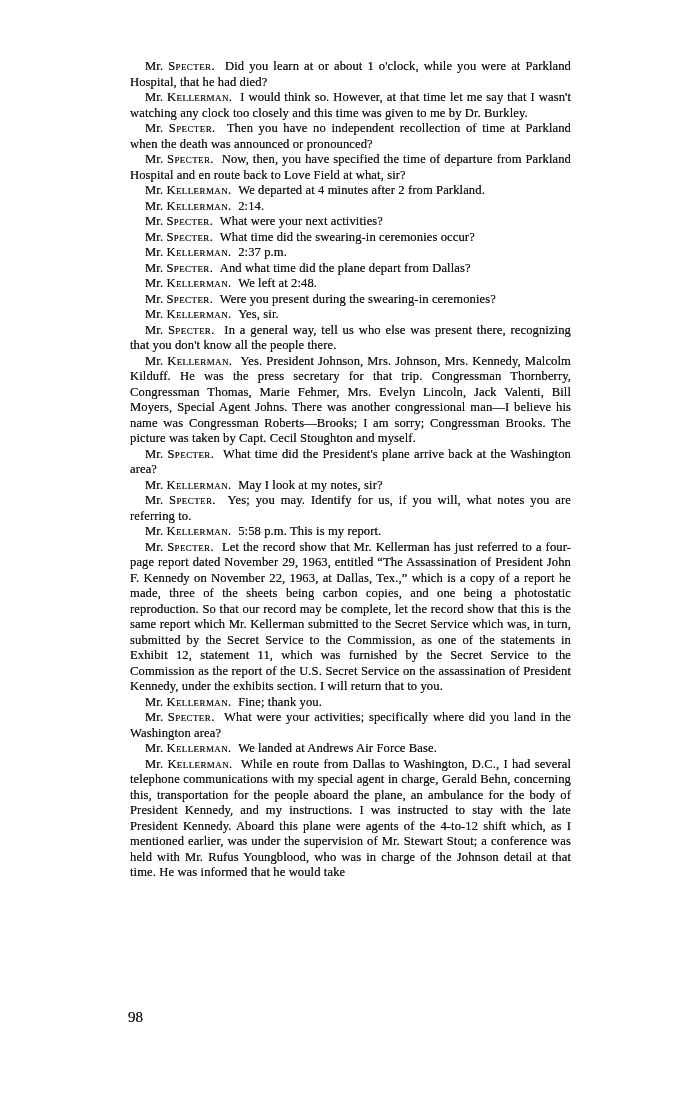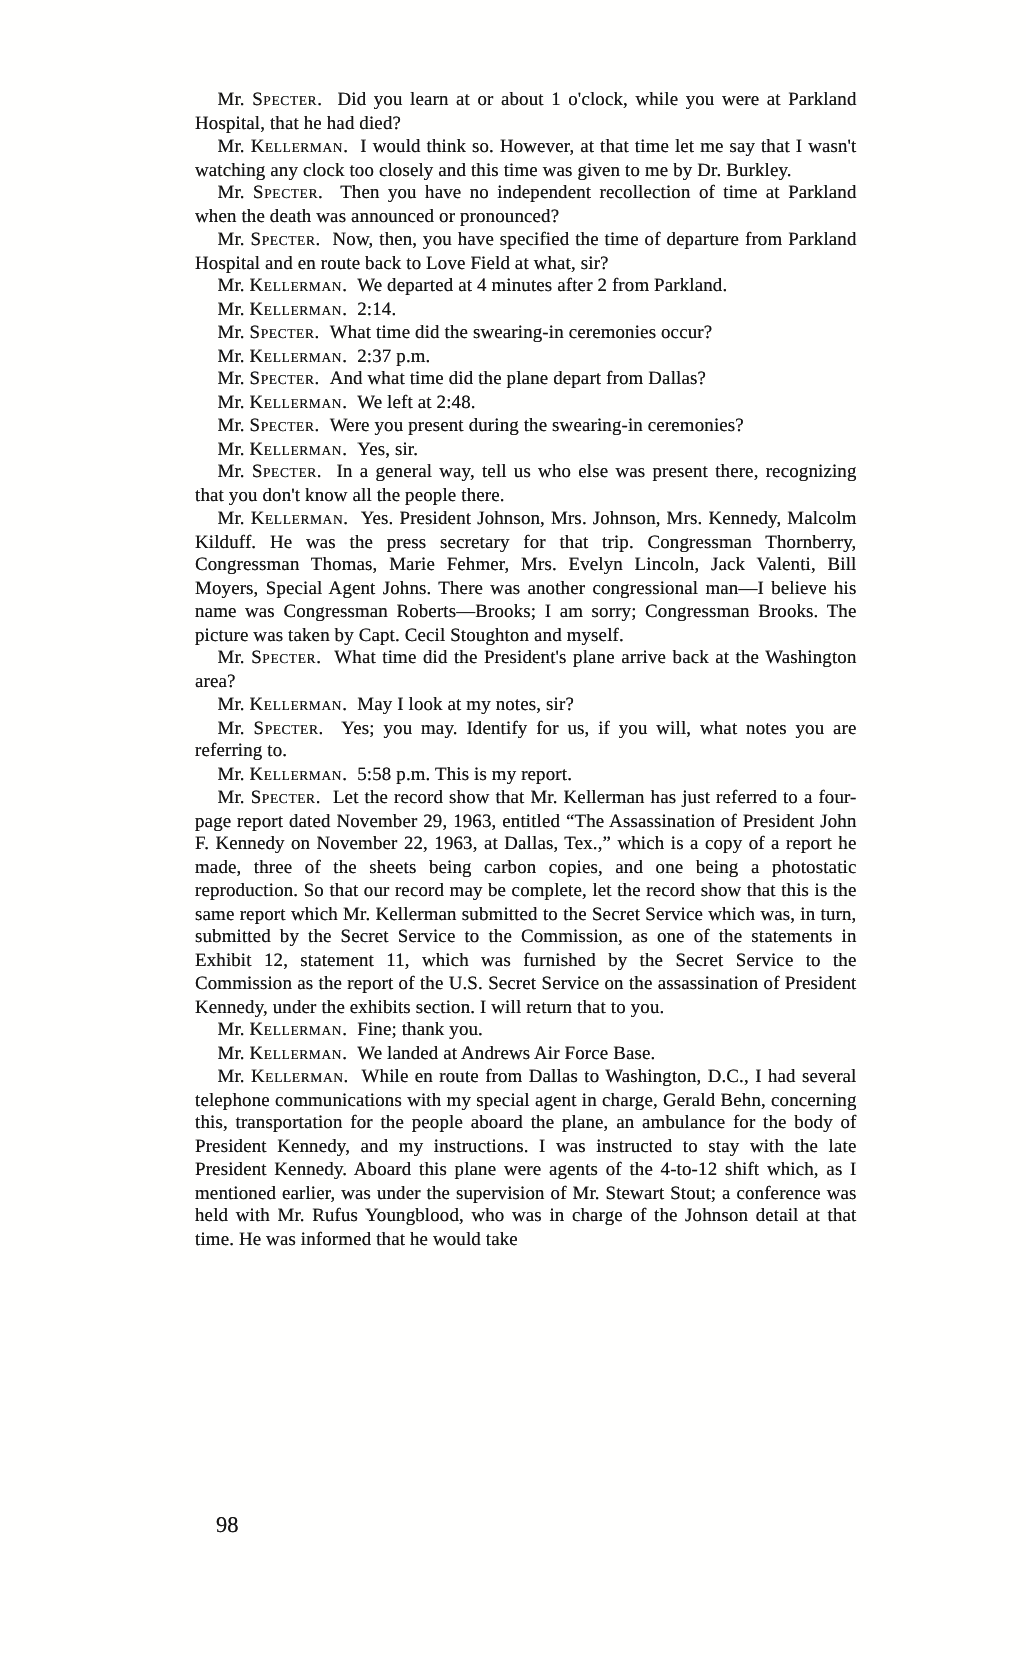--- a/index.html
+++ b/index.html
@@ -37,21 +37,21 @@
   }
   .sp-name {
     font-variant: small-caps;
     letter-spacing: 0.4px;
   }
   .sp-text::before {
     content: "\00a0\00a0";
   }
   .page-number {
     position: absolute;
-    left: 144px;
+    left: 128px;
     top: 1008px;
     font-size: 15px;
     line-height: 18px;
     text-shadow: 0 0 0.4px rgba(20,20,20,0.75);
   }
 </style>
 </head>
 <body>
 
 <div class="page">
@@ -63,20 +63,21 @@
   <p class="para"><span class="speaker"><span class="sp-title">Mr.</span> <span class="sp-name">Specter.</span></span><span class="sp-text">Then you have no independent recollection of time at Parkland when the death was announced or pronounced?</span></p>
 
 
   <p class="para"><span class="speaker"><span class="sp-title">Mr.</span> <span class="sp-name">Specter.</span></span><span class="sp-text">Now, then, you have specified the time of departure from Parkland Hospital and en route back to Love Field at what, sir?</span></p>
 
   <p class="para"><span class="speaker"><span class="sp-title">Mr.</span> <span class="sp-name">Kellerman.</span></span><span class="sp-text">We departed at 4 minutes after 2 from Parkland.</span></p>
 
 
   <p class="para"><span class="speaker"><span class="sp-title">Mr.</span> <span class="sp-name">Kellerman.</span></span><span class="sp-text">2:14.</span></p>
 
+  <p class="para"><span class="speaker"><span class="sp-title">Mr.</span> <span class="sp-name">Specter.</span></span><span class="sp-text">What were your next activities?</span></p>
 
 
   <p class="para"><span class="speaker"><span class="sp-title">Mr.</span> <span class="sp-name">Specter.</span></span><span class="sp-text">What time did the swearing-in ceremonies occur?</span></p>
 
   <p class="para"><span class="speaker"><span class="sp-title">Mr.</span> <span class="sp-name">Kellerman.</span></span><span class="sp-text">2:37 p.m.</span></p>
 
   <p class="para"><span class="speaker"><span class="sp-title">Mr.</span> <span class="sp-name">Specter.</span></span><span class="sp-text">And what time did the plane depart from Dallas?</span></p>
 
   <p class="para"><span class="speaker"><span class="sp-title">Mr.</span> <span class="sp-name">Kellerman.</span></span><span class="sp-text">We left at 2:48.</span></p>
 
@@ -93,20 +94,21 @@
   <p class="para"><span class="speaker"><span class="sp-title">Mr.</span> <span class="sp-name">Kellerman.</span></span><span class="sp-text">May I look at my notes, sir?</span></p>
 
   <p class="para"><span class="speaker"><span class="sp-title">Mr.</span> <span class="sp-name">Specter.</span></span><span class="sp-text">Yes; you may.  Identify for us, if you will, what notes you are referring to.</span></p>
 
   <p class="para"><span class="speaker"><span class="sp-title">Mr.</span> <span class="sp-name">Kellerman.</span></span><span class="sp-text">5:58 p.m.  This is my report.</span></p>
 
   <p class="para"><span class="speaker"><span class="sp-title">Mr.</span> <span class="sp-name">Specter.</span></span><span class="sp-text">Let the record show that Mr. Kellerman has just referred to a four-page report dated November 29, 1963, entitled “The Assassination of President John F. Kennedy on November 22, 1963, at Dallas, Tex.,” which is a copy of a report he made, three of the sheets being carbon copies, and one being a photostatic reproduction.  So that our record may be complete, let the record show that this is the same report which Mr. Kellerman submitted to the Secret Service which was, in turn, submitted by the Secret Service to the Commission, as one of the statements in Exhibit 12, statement 11, which was furnished by the Secret Service to the Commission as the report of the U.S. Secret Service on the assassination of President Kennedy, under the exhibits section.  I will return that to you.</span></p>
 
   <p class="para"><span class="speaker"><span class="sp-title">Mr.</span> <span class="sp-name">Kellerman.</span></span><span class="sp-text">Fine; thank you.</span></p>
 
+  <p class="para"><span class="speaker"><span class="sp-title">Mr.</span> <span class="sp-name">Specter.</span></span><span class="sp-text">What were your activities; specifically where did you land in the Washington area?</span></p>
 
   <p class="para"><span class="speaker"><span class="sp-title">Mr.</span> <span class="sp-name">Kellerman.</span></span><span class="sp-text">We landed at Andrews Air Force Base.</span></p>
 
 
   <p class="para"><span class="speaker"><span class="sp-title">Mr.</span> <span class="sp-name">Kellerman.</span></span><span class="sp-text">While en route from Dallas to Washington, D.C., I had several telephone communications with my special agent in charge, Gerald Behn, concerning this, transportation for the people aboard the plane, an ambulance for the body of President Kennedy, and my instructions.  I was instructed to stay with the late President Kennedy.  Aboard this plane were agents of the 4-to-12 shift which, as I mentioned earlier, was under the supervision of Mr. Stewart Stout; a conference was held with Mr. Rufus Youngblood, who was in charge of the Johnson detail at that time.  He was informed that he would take</span></p>
 </div>
   <div class="page-number">98</div>
 </div>
 
 </body></html>

